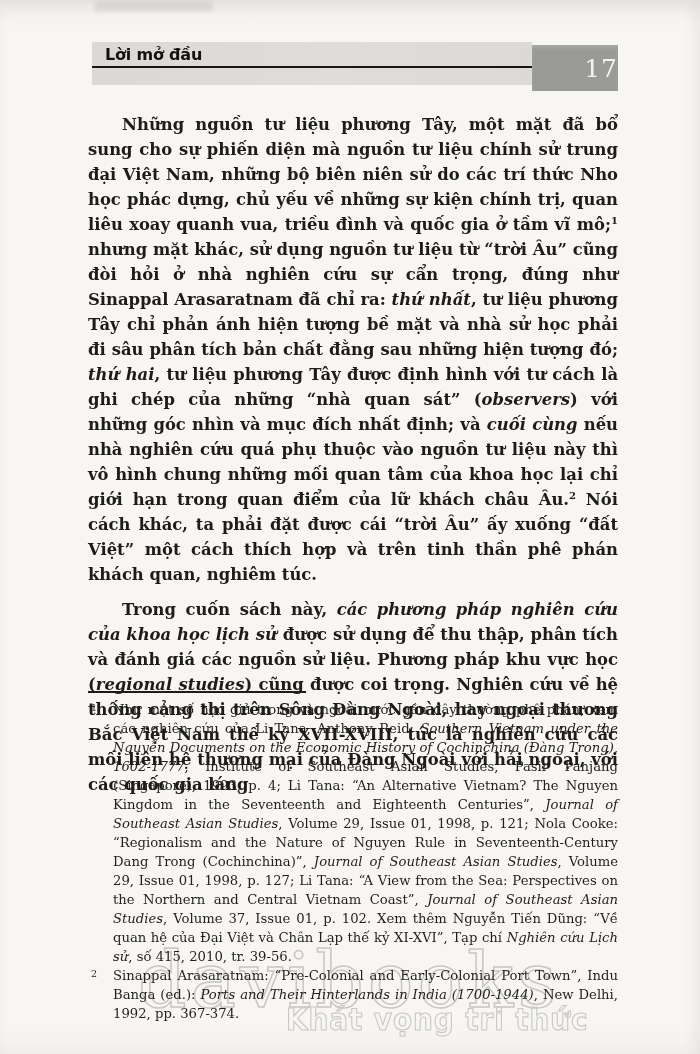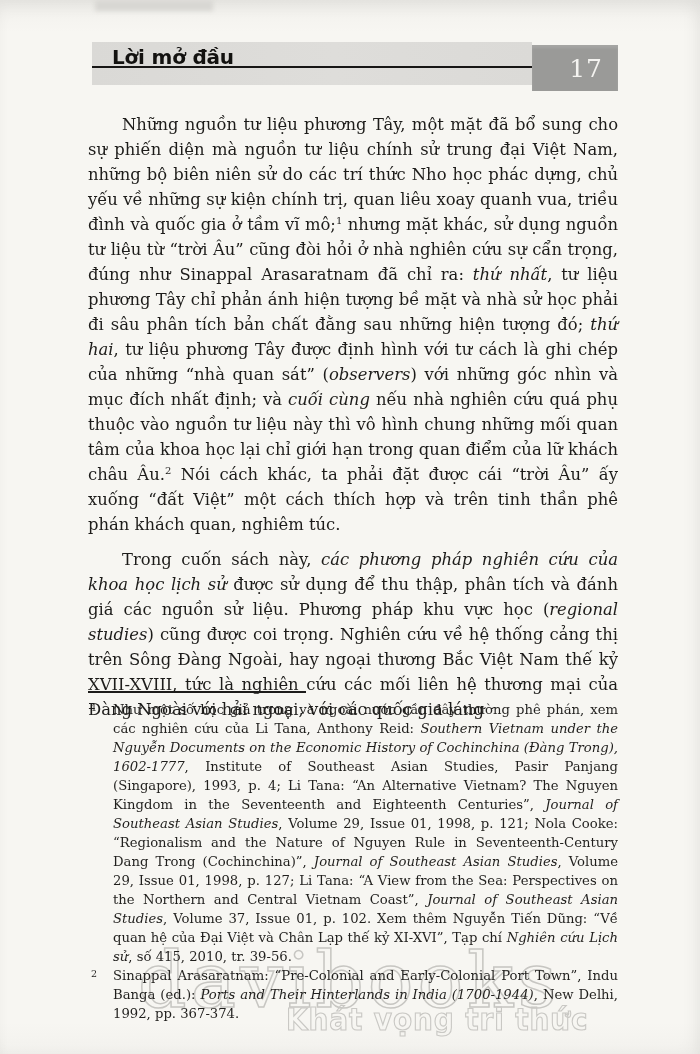--- a/index.html
+++ b/index.html
@@ -6,34 +6,34 @@
   .page {
     position:relative; width:700px; height:1054px; overflow:hidden;
     background:linear-gradient(180deg,#f1f0ec 0%,#f7f6f2 3%,#f7f6f2 97%,#f2f1ed 100%);
     box-shadow:inset -8px 0 14px rgba(0,0,0,0.035), inset 0 10px 12px rgba(0,0,0,0.04);
     color:#1c1b19; font-family:"DejaVu Serif", serif;
   }
   .top-smudge { position:absolute; left:95px; top:0; width:118px; height:11px;
     background:#d8d7d3; filter:blur(2px); }
   .header-band { position:absolute; left:92px; top:42px; width:440px; height:43px;
     background:linear-gradient(90deg,#dad9d6 0%,#dedddA 55%,#dbdad7 100%); }
-  .page-title { position:absolute; left:112px; top:45px;
-    font-family:"DejaVu Sans", sans-serif; font-weight:bold; font-size:20px;
+  .page-title { position:absolute; left:105px; top:45px;
+    font-family:"DejaVu Sans", sans-serif; font-weight:bold; font-size:16px;
     letter-spacing:-0.2px; color:#131210; }
   .header-rule { position:absolute; left:92px; top:66px; width:440px; height:2px;
     background:#171615; }
   .page-number-box { position:absolute; left:532px; top:45px; width:86px; height:46px;
     background:#9a9a98; box-sizing:border-box;
-    display:flex; align-items:center; justify-content:flex-end; padding-right:15px;
+    display:flex; align-items:center; justify-content:flex-end; 
     box-shadow:inset 0 3px 3px rgba(255,255,255,0.12); }
   .page-number { font-family:"DejaVu Serif", serif; font-size:25px; color:#f4f3f0;
     letter-spacing:1px; }
   .body-text { position:absolute; left:88px; top:112px; width:530px; z-index:2;
     font-size:16.4px; line-height:25px; text-align:justify;
-    text-justify:inter-word; color:#1d1c1a; }
+    text-justify:inter-word; color:#1d1c1a;font-weight:bold; }
   .body-text p { margin:0; text-indent:34px; }
   .body-text p + p { margin-top:10px; }
   em { font-style:italic; }
   sup { font-size:10px; vertical-align:super; line-height:0; }
   .footnote-rule { position:absolute; left:88px; top:691px; width:218px; height:2px;
     background:#1d1c1a; z-index:2; }
   .footnotes { position:absolute; left:88px; top:700px; width:530px; z-index:2;
     font-size:13.2px; line-height:19px; text-align:justify; color:#201f1d; }
   .footnote { position:relative; padding-left:25px; }
   .fn-marker { position:absolute; left:3px; top:-2px; font-size:9.5px; }

